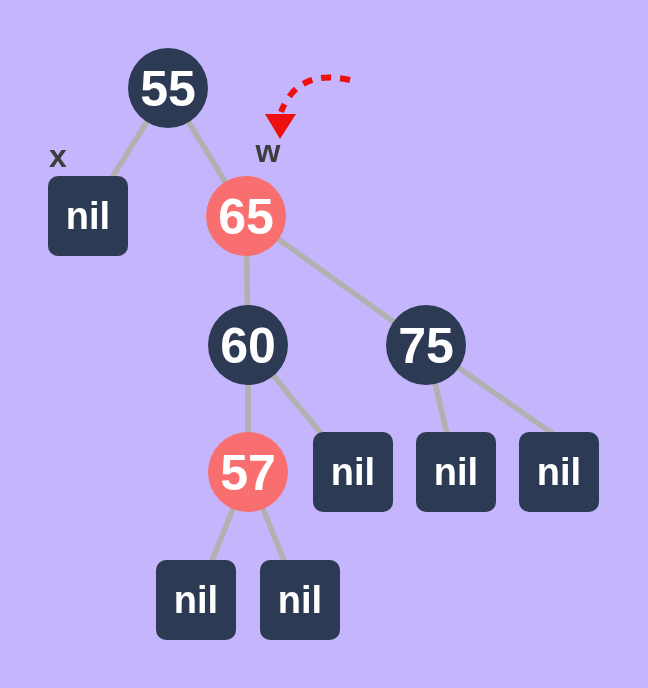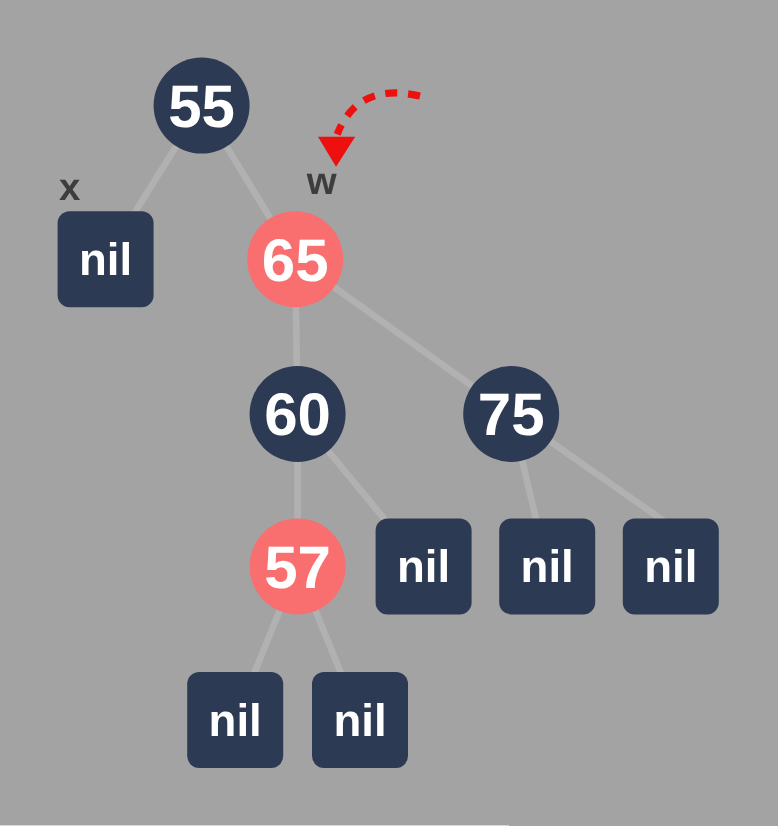--- a/index.html
+++ b/index.html
@@ -4,21 +4,21 @@
 <style>
   html, body {
     margin: 0;
     padding: 0;
     background: #ffffff;
   }
   .stage {
     position: relative;
     width: 648px;
     height: 688px;
-    background: #a3a3a3;
+    background: #c4b5fd;
     overflow: hidden;
     font-family: "Liberation Sans", sans-serif;
   }
   svg { display: block; }
 </style>
 </head>
 <body>
 
 <div class="stage">
   <svg width="648" height="688" viewBox="0 0 648 688" xmlns="http://www.w3.org/2000/svg">

